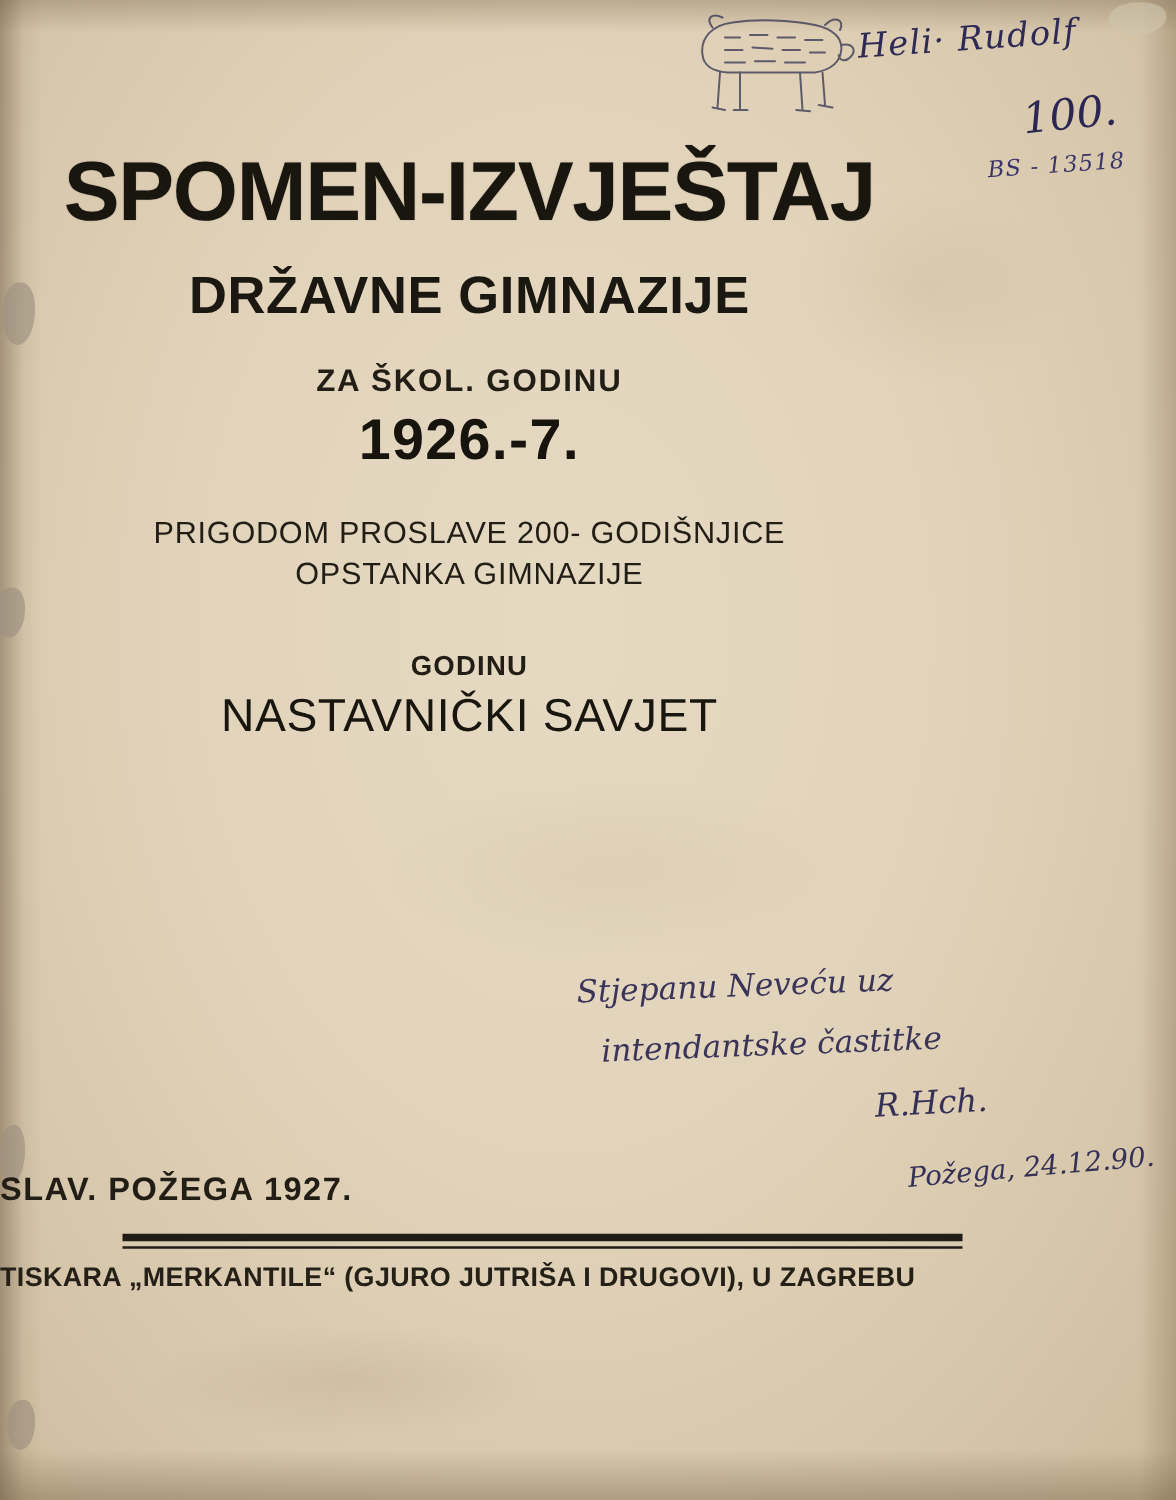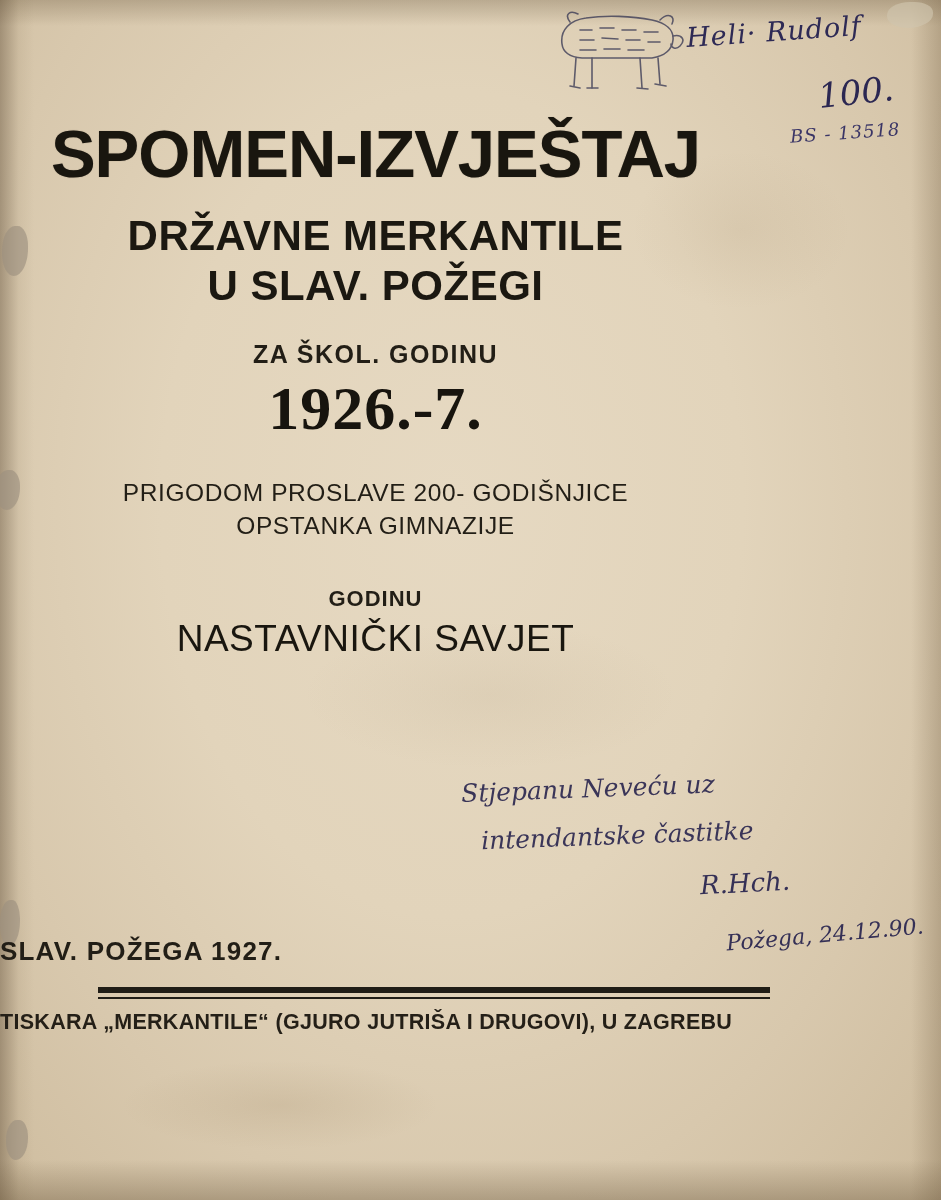--- a/index.html
+++ b/index.html
@@ -109,24 +109,24 @@
   .year-label {
     margin-top: 30px;
     font-size: 25px;
     letter-spacing: 1.5px;
     font-weight: 700;
     color: #221e16;
   }
 
   .year {
     margin-top: 4px;
-    font-size: 62px;
+    font-size: 46px;
     font-weight: 700;
     letter-spacing: 1px;
-    font-family: Liberation Serif, serif;
+    font-family: Liberation Sans, sans-serif;
     color: #17140e;
   }
 
   .occasion {
     margin-top: 32px;
     font-size: 24.5px;
     line-height: 1.35;
     font-weight: 400;
     letter-spacing: 0.6px;
     color: #221e16;
@@ -294,22 +294,21 @@
   </div>
 
   <div class="hand hand-owner">Heli· Rudolf</div>
   <div class="hand hand-price">100.</div>
   <div class="hand hand-shelf">BS - 13518</div>
 
   <div class="content">
     <div class="main-title">SPOMEN-IZVJEŠTAJ</div>
 
     <div class="sub-1">
-      <span>DRŽAVNE MERKANTILE</span>
-      <span class="line2">U SLAV. POŽEGI</span>
+      <span>DRŽAVNE GIMNAZIJE</span>
     </div>
 
     <div class="year-label">ZA ŠKOL. GODINU</div>
     <div class="year">1926.-7.</div>
 
     <div class="occasion">
       <span>PRIGODOM PROSLAVE 200- GODIŠNJICE</span>
       <span class="line2">OPSTANKA GIMNAZIJE</span>
     </div>
 

